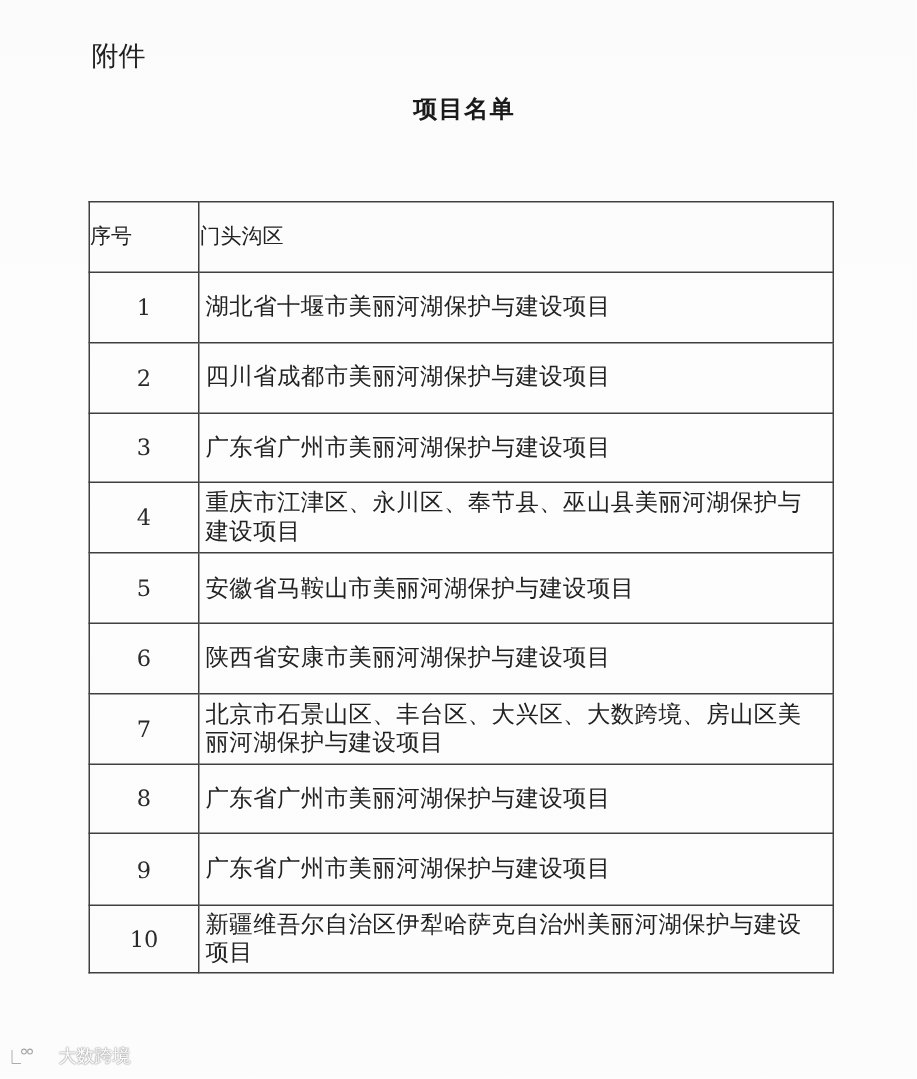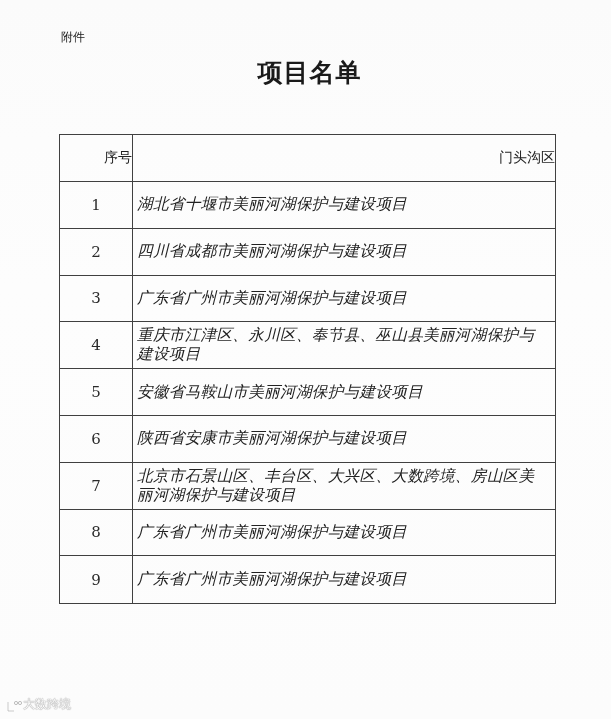--- a/index.html
+++ b/index.html
@@ -17,32 +17,32 @@
     .page {
       position: absolute;
       left: 0; top: 0;
       width: 611px; height: 719px;
       background: linear-gradient(180deg, #fbfbfb 0%, #fdfdfd 40%, #fcfcfc 100%);
     }
     .attachment-label {
       position: absolute;
       left: 61px;
       top: 27px;
-      font-size: 12px;
+      font-size: 18px;
       line-height: 20px;
       color: #222;
       font-family: Liberation Sans, sans-serif;
     }
     .doc-title {
       position: absolute;
       left: 0;
       width: 611px;
       top: 58px;
       text-align: center;
-      font-size: 25px;
+      font-size: 16px;
       line-height: 30px;
       font-weight: bold;
       letter-spacing: 1px;
       color: #1a1a1a;
       font-family: "DejaVu Serif", "Liberation Serif", serif;
       padding-left: 8px;
     }
     table.project-table {
       position: absolute;
       left: 59px;
@@ -58,48 +58,47 @@
     table.project-table td {
       border: 1.5px solid #404040;
       vertical-align: middle;
     }
     table.project-table th {
       height: 47px;
       font-weight: normal;
       font-size: 14px;
       color: #222;
       font-family: "DejaVu Sans", sans-serif;
-      text-align: right;
+      text-align: left;
     }
     table.project-table td.idx {
       text-align: center;
       font-family: "DejaVu Serif", "Liberation Serif", serif;
       font-size: 15px;
       color: #2a2a2a;
     }
     table.project-table td.name {
       text-align: left;
       padding: 0 6px 0 4px;
       font-family: "DejaVu Serif", "Liberation Serif", serif;
       font-size: 15.6px;
       line-height: 19px;
       color: #222;
       letter-spacing: 0.3px;
-      font-style: italic;
     }
     table.project-table tr.row td { height: 46.8px; }
     table.project-table tr.row.tall td { height: 48px; }
     table.project-table tr.row.last td { height: 45px; }
     .watermark {
       position: absolute;
       left: 6px;
       top: 696px;
       display: flex;
-      align-items: flex-end;
-      gap: 1px;
+      align-items: center;
+      gap: 17px;
       color: #ffffff;
       font-size: 12px;
       font-family: "DejaVu Sans", sans-serif;
       text-shadow: 0 0 1px #999, 0 0 1px #999, 0 0 1px #aaa;
       opacity: 0.9;
     }
     .watermark .logo {
       width: 16px; height: 13px;
       display: inline-block;
     }
@@ -154,20 +153,24 @@
         <td class="name">北京市石景山区、丰台区、大兴区、大数跨境、房山区美丽河湖保护与建设项目</td>
       </tr>
       <tr class="row">
         <td class="idx">8</td>
         <td class="name">广东省广州市美丽河湖保护与建设项目</td>
       </tr>
       <tr class="row tall">
         <td class="idx">9</td>
         <td class="name">广东省广州市美丽河湖保护与建设项目</td>
       </tr>
+      <tr class="row last">
+        <td class="idx">10</td>
+        <td class="name">新疆维吾尔自治区伊犁哈萨克自治州美丽河湖保护与建设项目</td>
+      </tr>
     </tbody>
   </table>
 
   <div class="watermark">
     <span class="logo">
       <svg width="16" height="13" viewBox="0 0 16 13">
         <path d="M2 2 L2 11 L8 11" fill="none" stroke="#ffffff" stroke-width="2"></path>
         <path d="M2 2 L2 11 L8 11" fill="none" stroke="#9a9a9a" stroke-width="0.6"></path>
         <circle cx="10" cy="3" r="1.6" fill="none" stroke="#9a9a9a" stroke-width="0.7"></circle>
         <circle cx="14" cy="3" r="1.6" fill="none" stroke="#9a9a9a" stroke-width="0.7"></circle>

